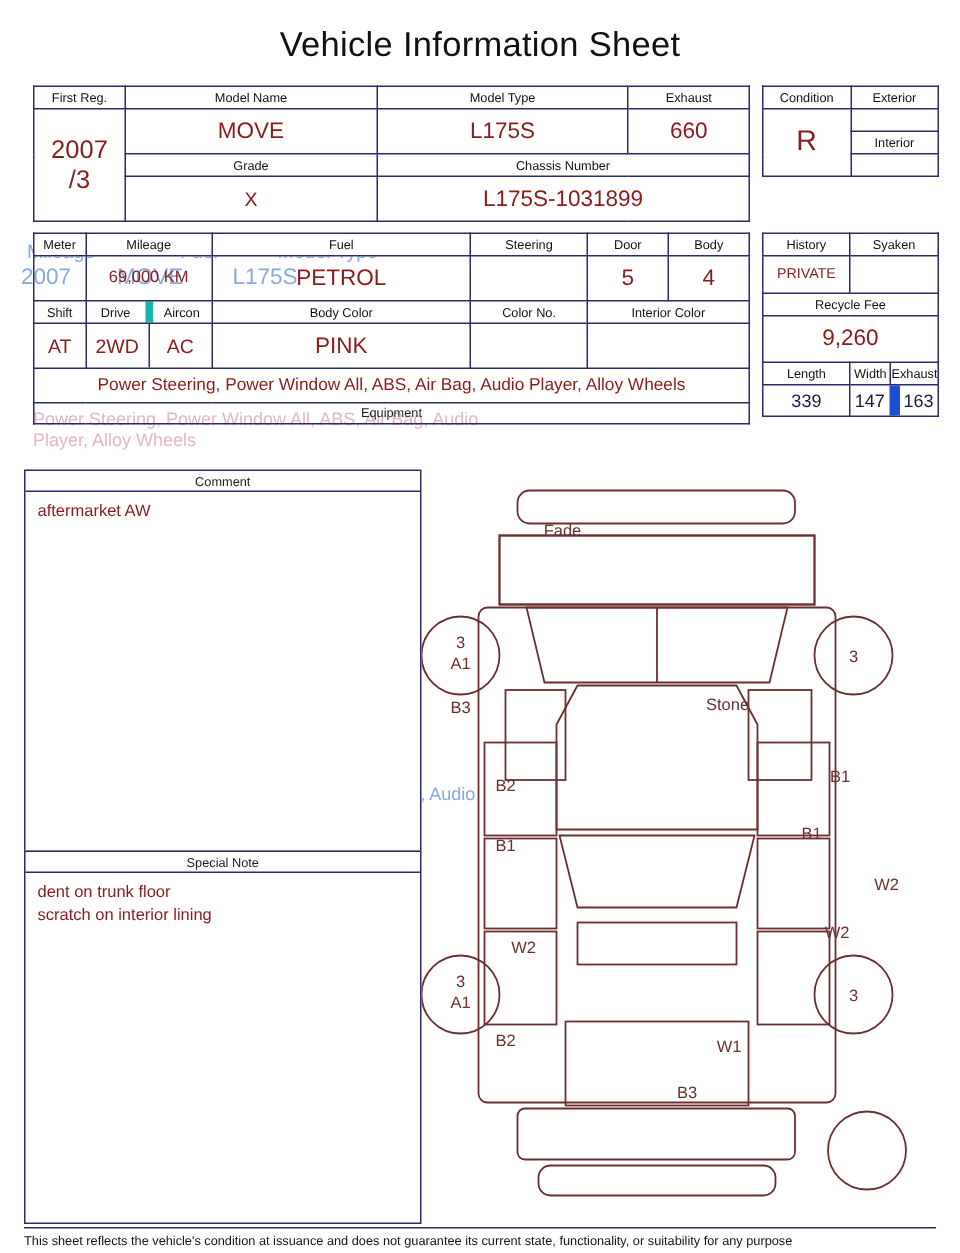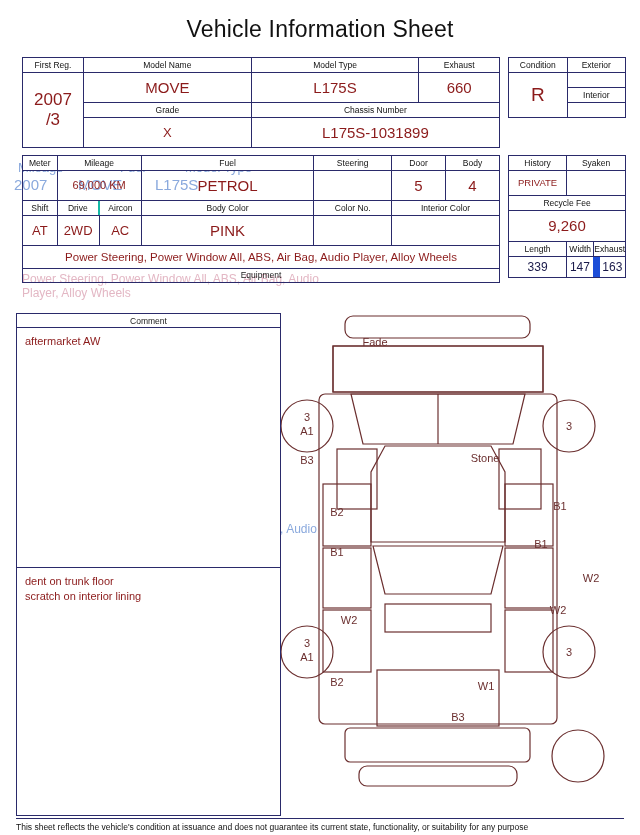--- a/index.html
+++ b/index.html
@@ -110,21 +110,21 @@
   }
   .note-box .cap {
     font-size:8.5px; text-align:center; border-bottom:1px solid #2a2a6a;
     height:14px; line-height:14px;
   }
   .note-box .body {
     font-size:11px; color:#8b1a1a; padding:6px 8px; line-height:15px;
   }
 
   
-  .diagram { position:absolute; left:281px; top:294px; width:350px; height:510px; }
+  .diagram { position:absolute; left:281px; top:305px; width:350px; height:510px; }
 
   
   .footer {
     position:absolute; left:16px; top:818px; width:608px;
     border-top:1px solid #2a2a6a;
     font-size:8.5px; color:#111; padding-top:3px; text-align:left;
   }
 
   
   .ghost {
@@ -242,21 +242,21 @@
         <td class="val sm"></td>
         <td class="val">5</td>
         <td class="val">4</td>
       </tr>
       <tr>
         <td class="hdr">Shift</td>
         <td class="hdr" colspan="1" style="padding:0;">
           <table style="width:100%; border-collapse:collapse;">
             <tbody>
                   <tr>
-              <td class="hdr" style="width:50%; border:none; border-right:2px solid #14b8a6;">Drive</td>
+              <td class="hdr" style="width:50%; border:none; border-right:5px solid #14b8a6;">Drive</td>
               <td class="hdr" style="width:50%; border:none;">Aircon</td>
             </tr>
           </tbody>
               </table>
         </td>
         <td class="hdr">Body Color</td>
         <td class="hdr">Color No.</td>
         <td class="hdr" colspan="2">Interior Color</td>
       </tr>
       <tr>
@@ -331,20 +331,21 @@
     </tbody>
       </table>
   </div>
 
   <div class="comment-box">
     <div class="cap">Comment</div>
     <div class="body">aftermarket AW</div>
   </div>
 
   <div class="note-box">
+    <div class="cap">Special Note</div>
     <div class="body">
       <div>dent on trunk floor</div>
       <div>scratch on interior lining</div>
     </div>
   </div>
 
   <div class="diagram">
     <svg width="350" height="510" viewBox="0 0 350 510" xmlns="http://www.w3.org/2000/svg">
       <g fill="none" stroke="#6b2f2f" stroke-width="1.2">
 

